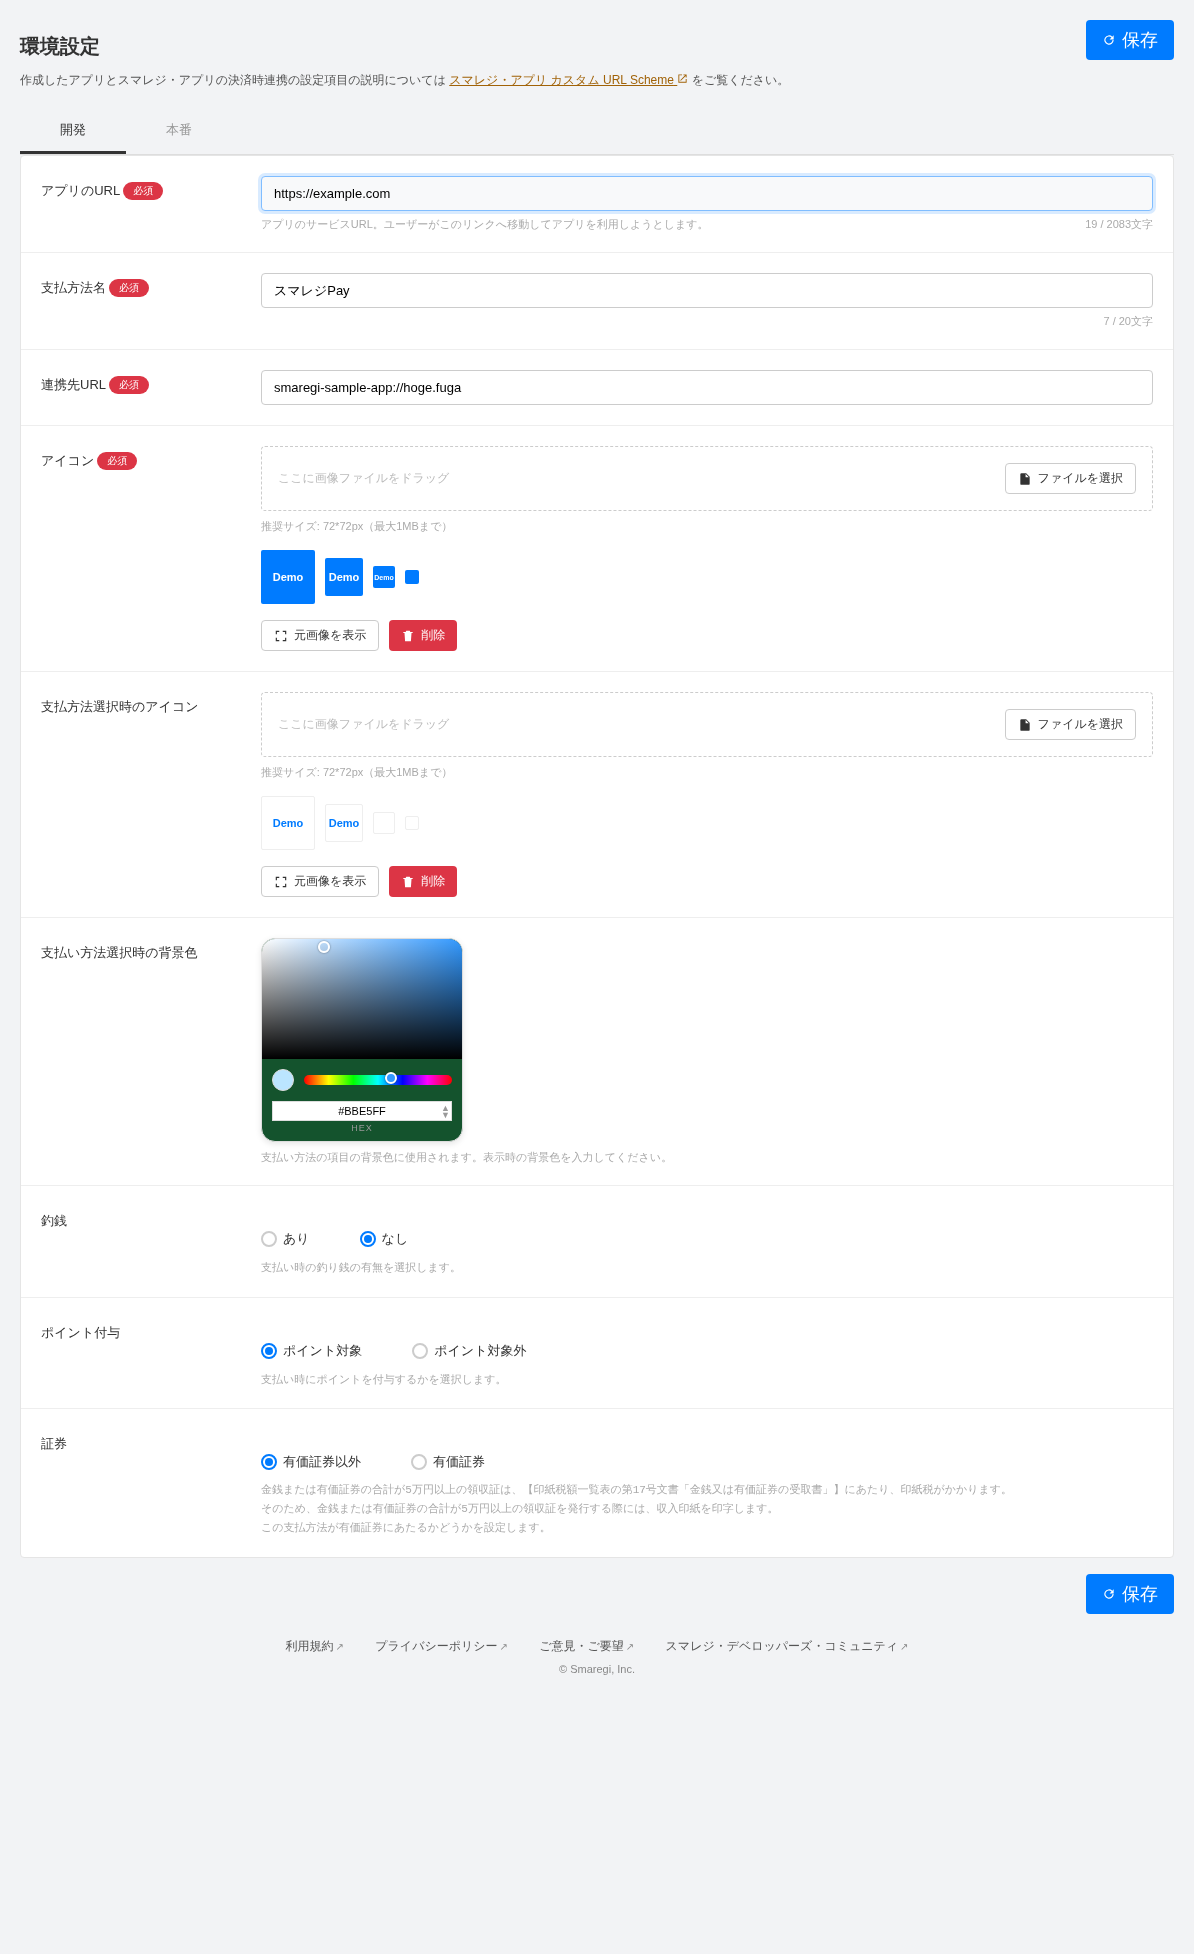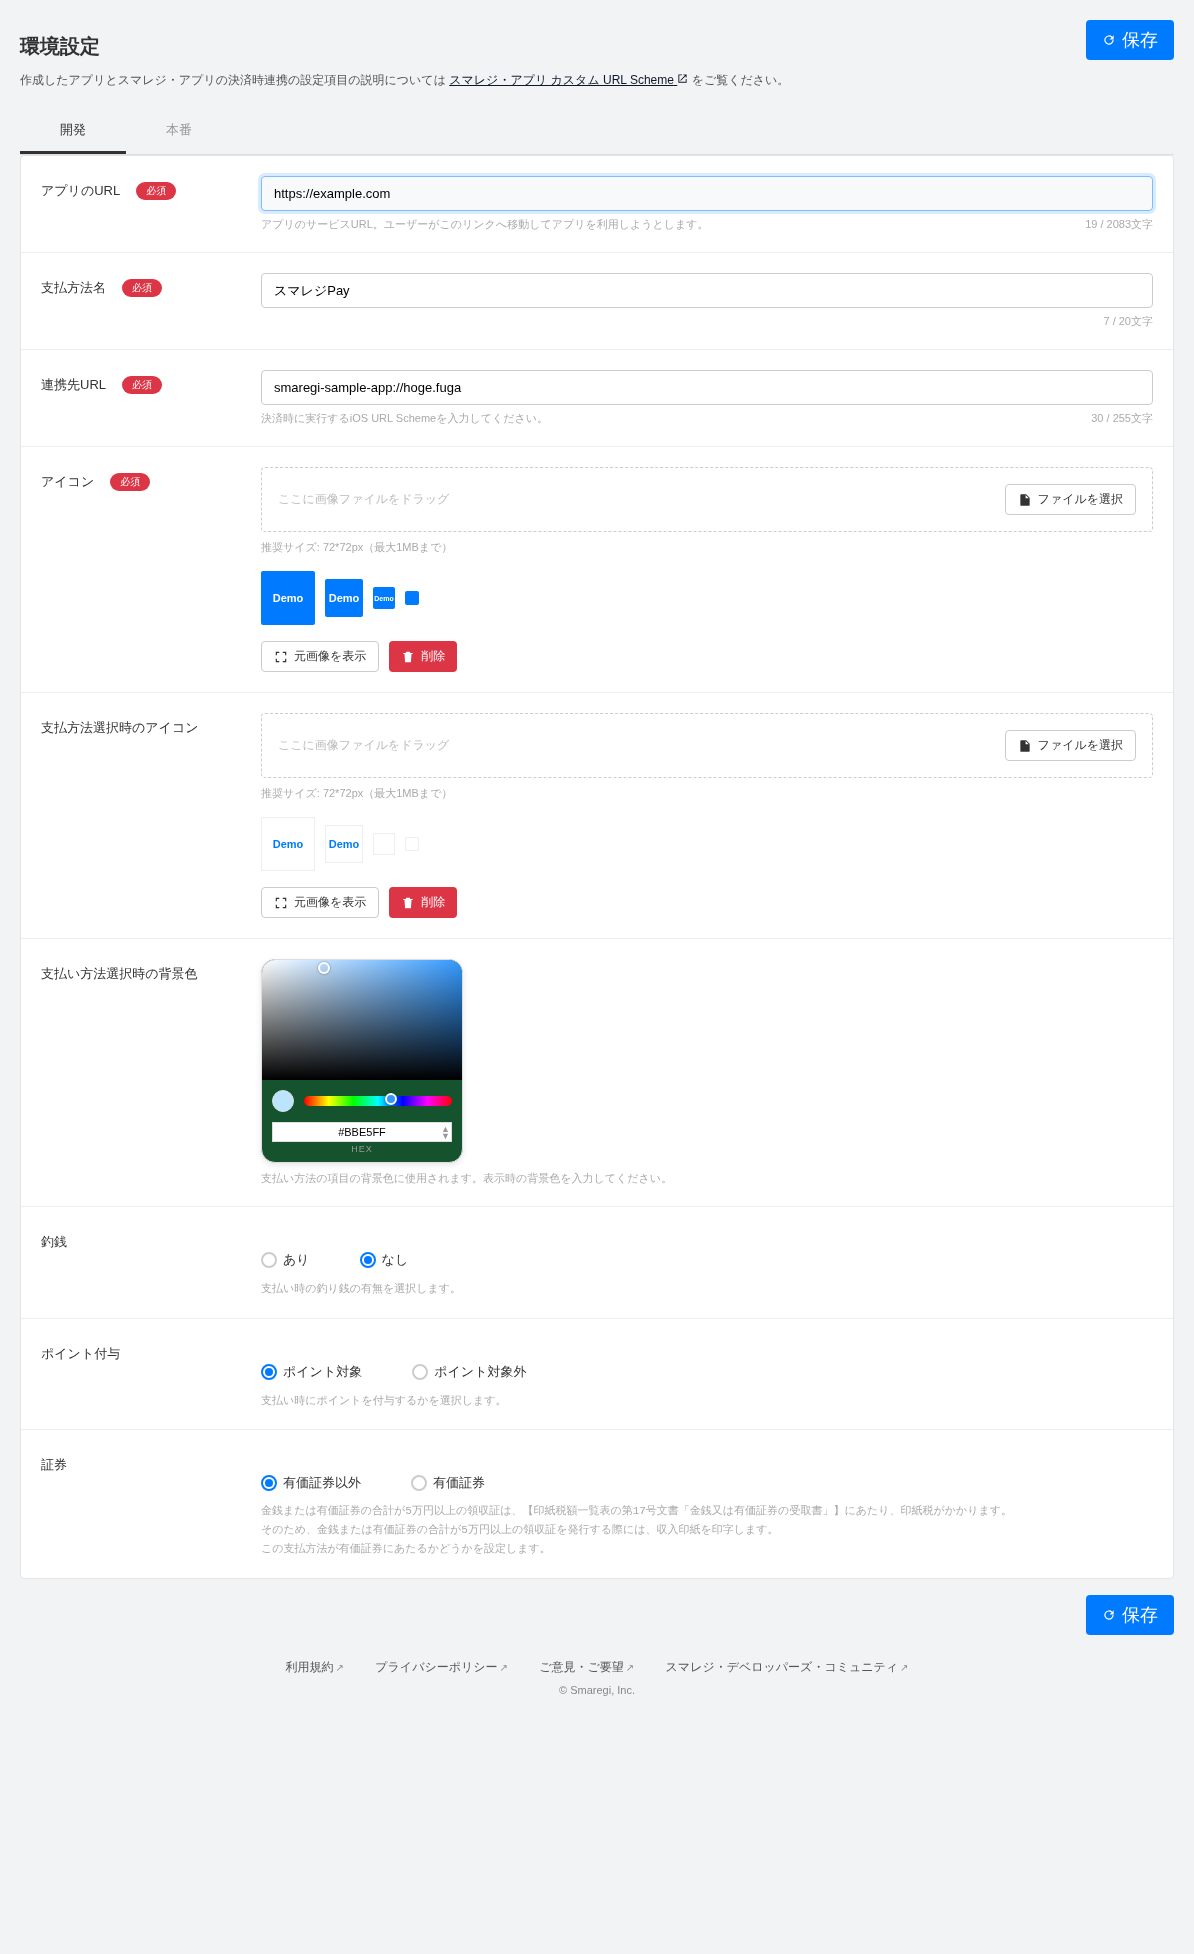--- a/index.html
+++ b/index.html
@@ -6,28 +6,28 @@
 body { font-family: -apple-system, "Hiragino Kaku Gothic ProN", sans-serif; background: #f2f3f5; color: #333; font-size: 13px; }
 .container { max-width: 1194px; margin: 0 auto; padding: 20px; }
 .header { display: flex; justify-content: space-between; align-items: flex-end; margin-bottom: 12px; }
 .page-title { font-size: 20px; font-weight: 600; }
 .btn { display: inline-flex; align-items: center; gap: 6px; padding: 8px 16px; border-radius: 4px; border: none; cursor: pointer; font-size: 18px; }
 .btn-primary { background: #007bff; color: #fff; }
 .btn-danger { background: #dc3545; color: #fff; }
 .btn-outline { background: #fff; border: 1px solid #ccc; color: #333; }
 .btn-sm { padding: 6px 12px; font-size: 12px; }
 .desc-text { font-size: 12px; color: #555; margin-bottom: 20px; }
-.desc-text a { color: #0f172a; text-decoration: underline; }
+.desc-text a { color: #a16207; text-decoration: underline; }
 .tabs { display: flex; border-bottom: 1px solid #ddd; margin-bottom: 0; }
 .tab { padding: 12px 40px; cursor: pointer; color: #999; border-bottom: 3px solid transparent; }
 .tab.active { color: #333; border-bottom-color: #333; }
 .panel { background: #fff; border: 1px solid #e5e5e5; border-radius: 4px; overflow: hidden; }
 .row { display: flex; padding: 20px; border-bottom: 1px solid #eee; }
 .row:last-child { border-bottom: none; font-family: Liberation Mono, monospace; }
-.row-label { flex: 0 0 220px; display: flex; align-items: flex-start; gap: 16px; padding-top: 6px; font-size: 13px; }
+.row-label { flex: 0 0 220px; display: flex; align-items: flex-start; gap: 3px; padding-top: 6px; font-size: 13px; }
 .row-content { flex: 1; }
 .badge-req { background: #dc3545; color: #fff; font-size: 10px; padding: 2px 10px; border-radius: 10px; }
 .input-text { width: 100%; padding: 9px 12px; border: 1px solid #ccc; border-radius: 4px; font-size: 13px; }
 .input-text.focused { border-color: #80bdff; box-shadow: 0 0 0 3px rgba(0,123,255,.15); background: #f8f9fa; }
 .help { font-size: 11px; color: #aaa; margin-top: 6px; display: flex; justify-content: space-between; }
 .dropzone { border: 1px dashed #ccc; border-radius: 4px; padding: 16px; display: flex; justify-content: space-between; align-items: center; color: #bbb; font-size: 12px; }
 .size-hint { font-size: 11px; color: #aaa; margin-top: 8px; }
 .thumbs { display: flex; gap: 10px; margin-top: 16px; align-items: center; }
 .thumb { background: #007bff; color: #fff; display: flex; align-items: center; justify-content: center; font-size: 11px; font-weight: 600; border-radius: 2px; }
 .thumb.white { background: #fff; color: #007bff; border: 1px solid #eee; }
@@ -117,24 +117,20 @@
       </div>
     </div>
 
     <div class="row">
       <div class="row-label">
         <span>連携先URL</span>
         <span class="badge-req">必須</span>
       </div>
       <div class="row-content">
         <input class="input-text" value="smaregi-sample-app://hoge.fuga" style="">
-        <div class="help">
-            <span>決済時に実行するiOS URL Schemeを入力してください。</span>
-            <span>30 / 255文字</span>
-          </div>
       </div>
     </div>
 
     <div class="row">
       <div class="row-label">
         <span>アイコン</span>
         <span class="badge-req">必須</span>
       </div>
       <div class="row-content">
         <div class="dropzone">

